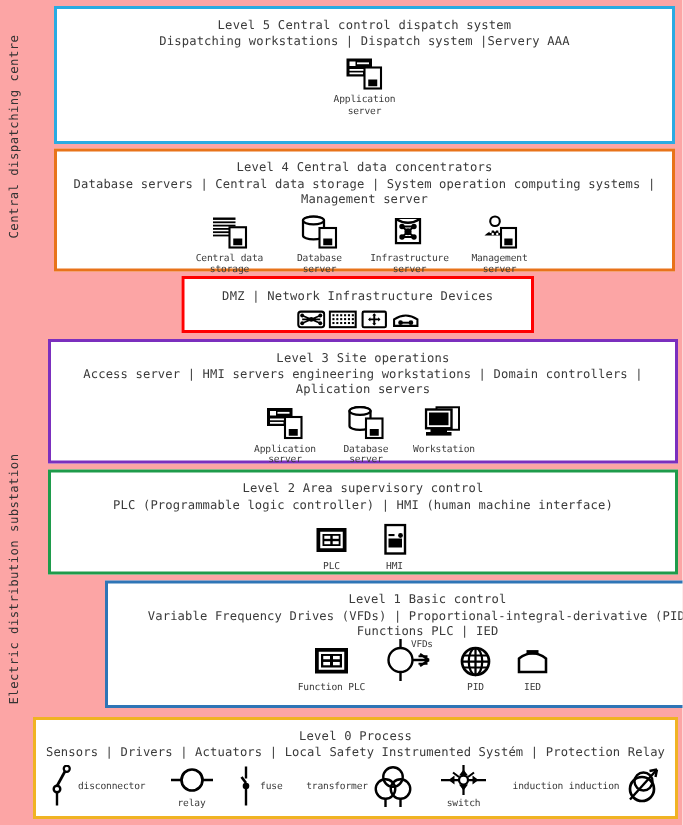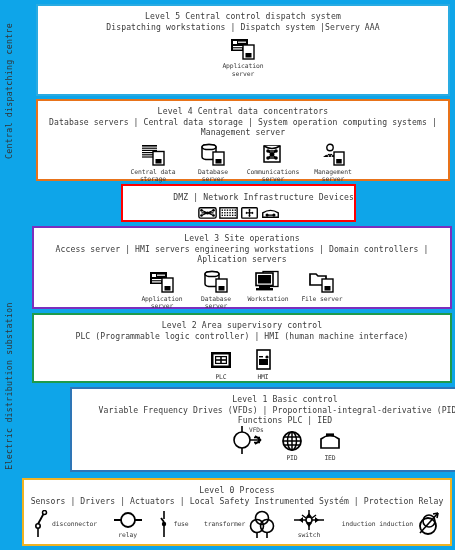--- a/index.html
+++ b/index.html
@@ -6,21 +6,21 @@
   html, body {
     margin: 0; padding: 0;
     width: 455px; height: 550px;
     background: #ffffff;
     font-family: "DejaVu Sans Mono", "Liberation Mono", monospace;
     overflow: hidden;
   }
   #root {
     position: relative;
     width: 455px; height: 550px;
-    background: #0ea5e9;
+    background: #fca5a5;
   }
 
   
   .zone-label {
     position: absolute;
     left: 0;
     width: 18px;
     display: flex;
     align-items: center;
     justify-content: center;
@@ -92,21 +92,21 @@
 
   
   #box-l5 { left: 36px; top: 4px;   width: 414px; height: 92px; border-color: #29ABE2; border-width: 2px; }
   #box-l4 { left: 36px; top: 99px;  width: 414px; height: 82px; border-color: #E8731A; border-width: 2px; }
   #box-dmz{ left: 121px;top: 184px; width: 235px; height: 38px; border-color: #FF0000; border-width: 2px; }
   #box-l3 { left: 32px; top: 226px; width: 420px; height: 83px; border-color: #7B2FBE; border-width: 2px; }
   #box-l2 { left: 32px; top: 313px; width: 420px; height: 70px; border-color: #1E9B4B; border-width: 2px; }
   #box-l1 { left: 22px; top: 387px; width: 430px; height: 85px; border-color: #2E75B6; border-width: 2px; margin-left: 48px; }
   #box-l0 { left: 22px; top: 478px; width: 430px; height: 68px; border-color: #F0B323; border-width: 2px; }
 
-  #box-dmz .level-title { padding-top: 1px; text-align: right; }
+  #box-dmz .level-title { padding-top: 1px; }
   #box-dmz .dmz-icons {
     display: flex; justify-content: center; align-items: center;
     gap: 2px; margin-top: 2px;
   }
 
   .l0-row {
     display: flex;
     align-items: center;
     justify-content: space-between;
     padding: 1px 8px 0 8px;
@@ -196,21 +196,21 @@
             <path d="M4 3 h16 v16 h-16 z" fill="#fff" stroke="#000" stroke-width="1.5"></path>
             <path d="M4 3 q8 5 16 0" fill="#fff" stroke="#000" stroke-width="1.5"></path>
             <circle cx="8" cy="8" r="1.8" class="blk"></circle>
             <circle cx="16" cy="8" r="1.8" class="blk"></circle>
             <circle cx="8" cy="15" r="1.8" class="blk"></circle>
             <circle cx="16" cy="15" r="1.8" class="blk"></circle>
             <circle cx="12" cy="11.5" r="2.4" class="blk"></circle>
             <path d="M8 8 L16 15 M16 8 L8 15 M8 8 L16 8 M8 15 L16 15" stroke="#000" stroke-width="1.3"></path>
           </svg>
         </div>
-        <div class="cap">Communications server</div>
+        <div class="cap">Infrastructure server</div>
       </div>
 
       <div class="icon-cell" style="width:52px">
         <div class="glyph">
           <svg width="26" height="24" viewBox="0 0 26 24">
             <circle cx="10" cy="4.5" r="3.2" fill="#fff" stroke="#000" stroke-width="1.4"></circle>
             <path d="M3 14 q7 -7 14 0 z" class="blk"></path>
             <g fill="#fff">
               <circle cx="7" cy="11.5" r="0.8"></circle>
                 <circle cx="10" cy="10.6" r="0.8"></circle>
@@ -329,30 +329,20 @@
             <rect x="8" y="1.5" width="15" height="15" fill="#fff" stroke="#000" stroke-width="1.3"></rect>
             <rect x="1" y="3" width="17" height="12.5" fill="#fff" stroke="#000" stroke-width="1.6"></rect>
             <rect x="3" y="5" width="13" height="8.5" class="blk"></rect>
             <rect x="4" y="16" width="11" height="2.4" class="blk"></rect>
             <rect x="1" y="18" width="17" height="2.4" class="blk"></rect>
           </svg>
         </div>
         <div class="cap">Workstation</div>
       </div>
 
-      <div class="icon-cell" style="width:54px">
-        <div class="glyph">
-          <svg width="26" height="24" viewBox="0 0 26 24">
-            <path d="M1 4 h6 l2 2 h8 v9 h-16 z" fill="#fff" stroke="#000" stroke-width="1.7"></path>
-            <rect x="13" y="9" width="11" height="13" fill="#fff" stroke="#000" stroke-width="1.4"></rect>
-            <rect x="15.5" y="16" width="6" height="4.5" class="blk"></rect>
-          </svg>
-        </div>
-        <div class="cap">File server</div>
-      </div>
 
     </div>
   </div>
 
   <div class="level-box" id="box-l2">
     <div class="level-title">Level 2 Area supervisory control</div>
     <div class="level-sub">PLC (Programmable logic controller) | HMI (human machine interface)</div>
     <div class="icon-row" style="gap:8px;margin-top:6px">
 
       <div class="icon-cell" style="width:34px">
@@ -383,20 +373,34 @@
       </div>
 
     </div>
   </div>
 
   <div class="level-box" id="box-l1">
     <div class="level-title">Level 1 Basic control</div>
     <div class="level-sub">Variable Frequency Drives (VFDs) | Proportional-integral-derivative (PID) | Functions PLC | IED</div>
     <div class="icon-row" style="gap:4px;margin-top:2px">
 
+      <div class="icon-cell" style="width:46px">
+        <div class="glyph">
+          <svg width="24" height="22" viewBox="0 0 24 22">
+            <rect x="1" y="2" width="22" height="17" class="blk"></rect>
+            <rect x="3.5" y="4.5" width="17" height="12" fill="#fff"></rect>
+            <rect x="5" y="6" width="14" height="9" class="blk"></rect>
+            <rect x="6.5" y="7.3" width="4.5" height="2.2" fill="#fff"></rect>
+            <rect x="13" y="7.3" width="4.5" height="2.2" fill="#fff"></rect>
+            <rect x="6.5" y="11.3" width="4.5" height="2.2" fill="#fff"></rect>
+            <rect x="13" y="11.3" width="4.5" height="2.2" fill="#fff"></rect>
+          </svg>
+        </div>
+        <div class="cap">Function PLC</div>
+      </div>
 
       <div class="icon-cell" style="width:48px;position:relative">
         <div class="glyph" style="height:30px;margin-top:-3px">
           <svg width="34" height="30" viewBox="0 0 34 30">
             <circle cx="12" cy="15" r="8" fill="#fff" stroke="#000" stroke-width="1.6"></circle>
             <path d="M12 1 V7 M12 23 V29" stroke="#000" stroke-width="1.6"></path>
             <path d="M20 15 H31 M31 15 l-6 -4 M31 15 l-6 4" stroke="#000" stroke-width="1.6" fill="none"></path>
             <path d="M24 12.5 H30 M24 17.5 H30" stroke="#000" stroke-width="1.4"></path>
           </svg>
         </div>

